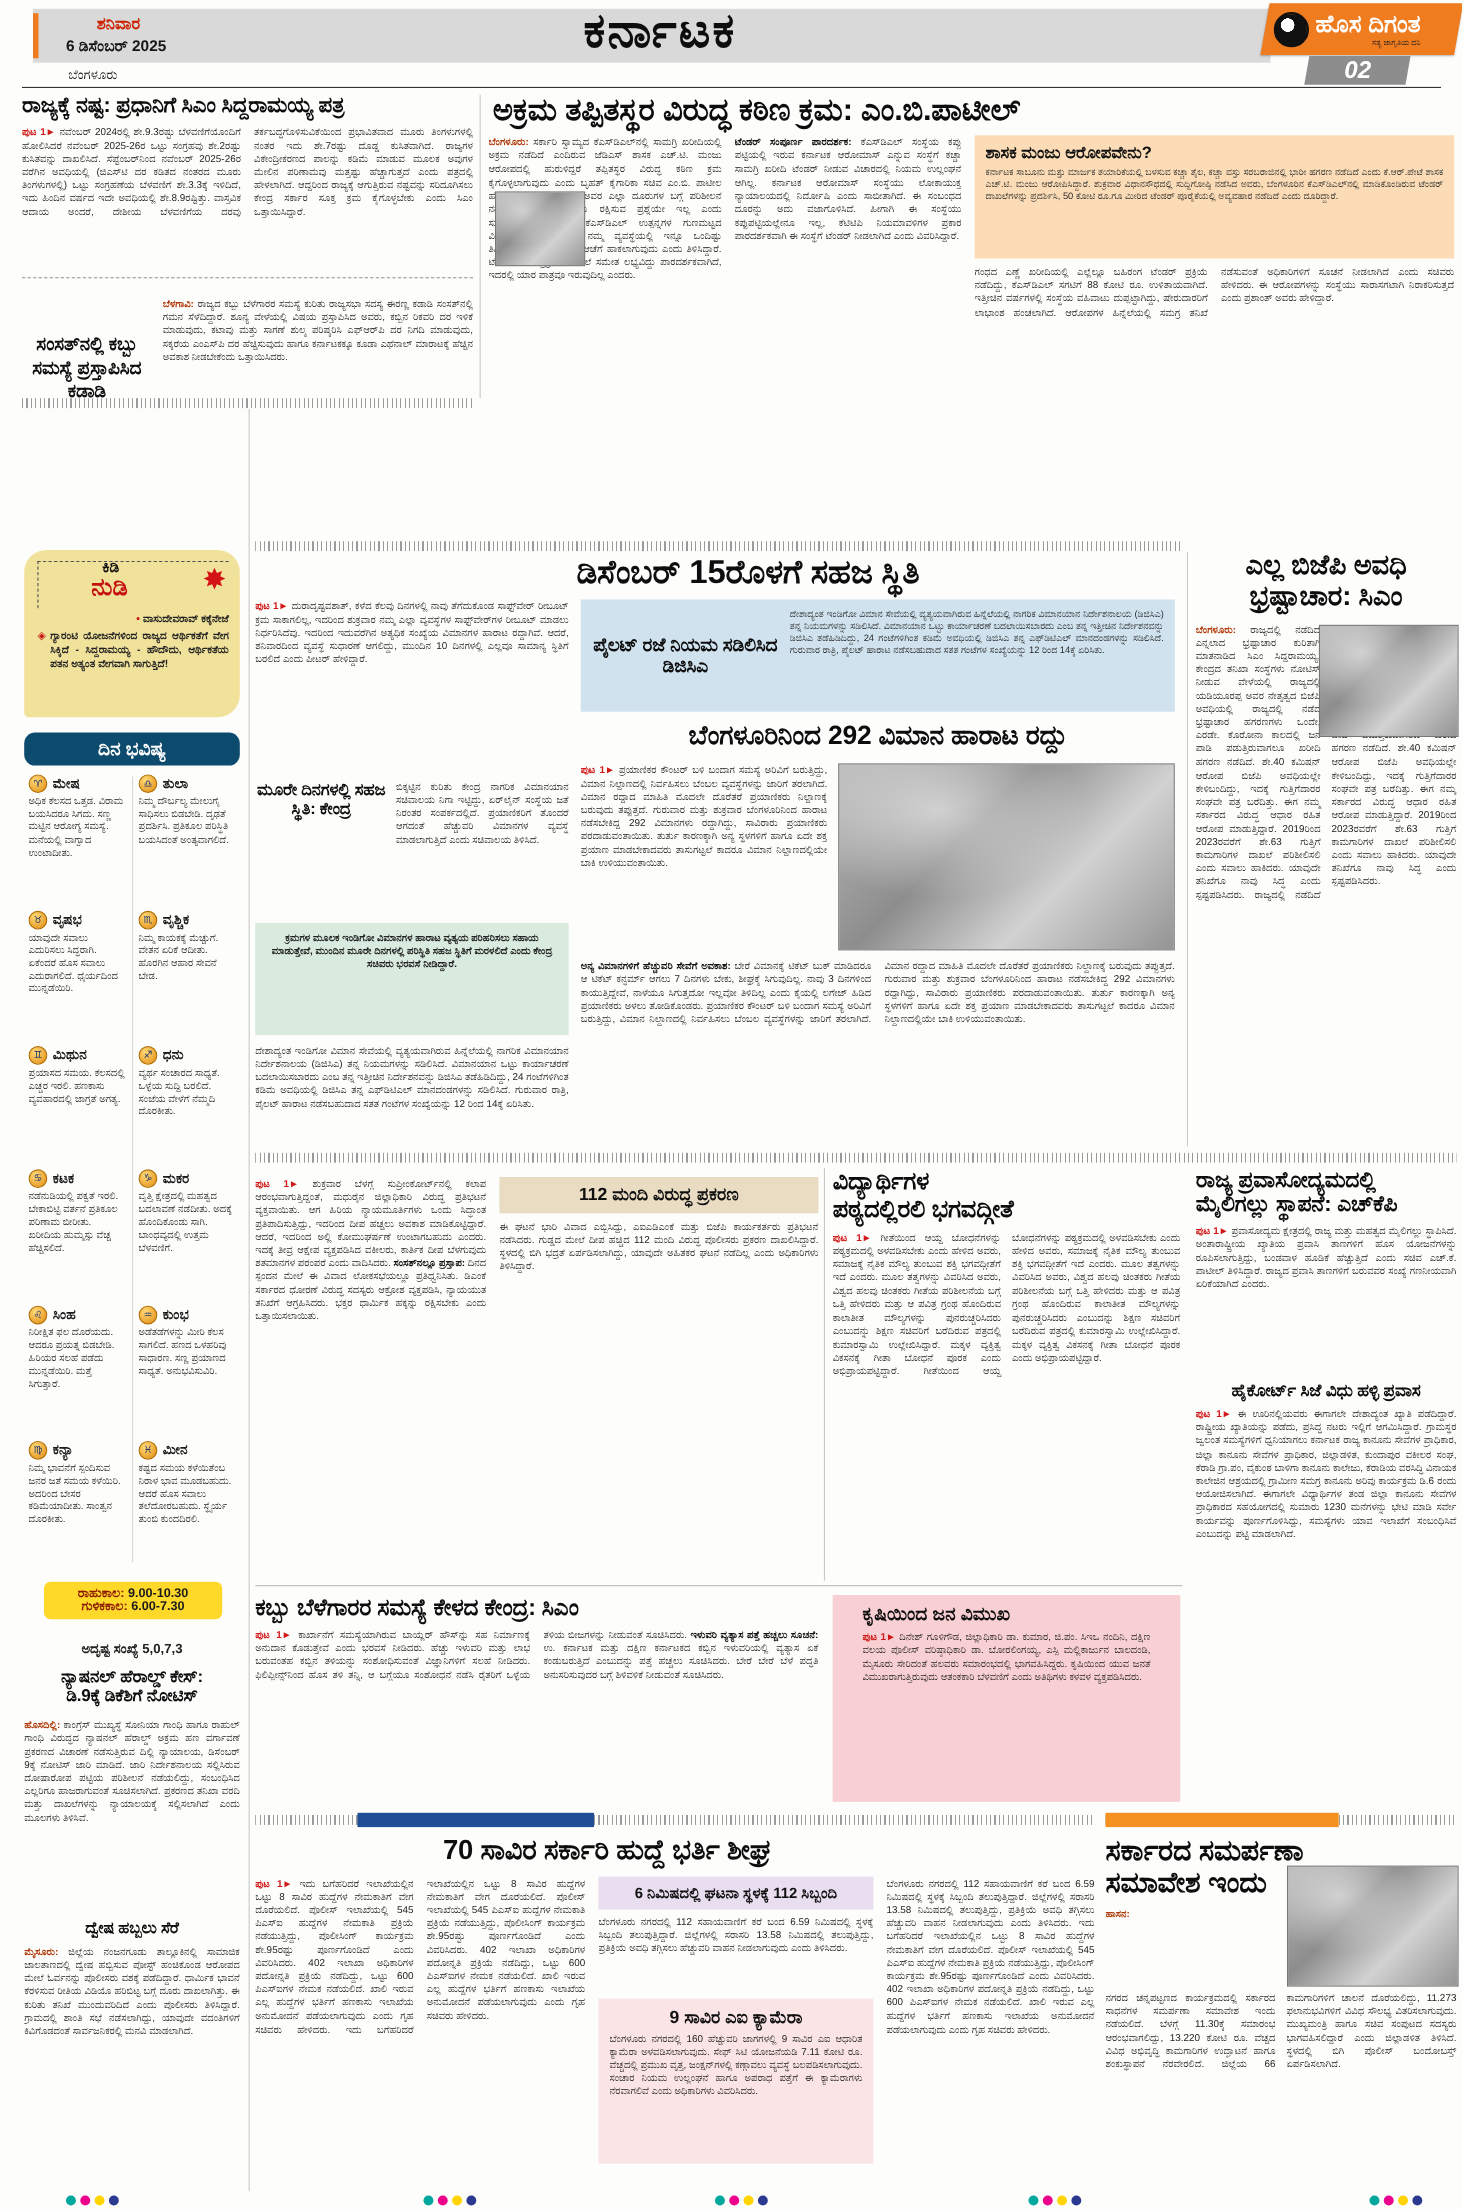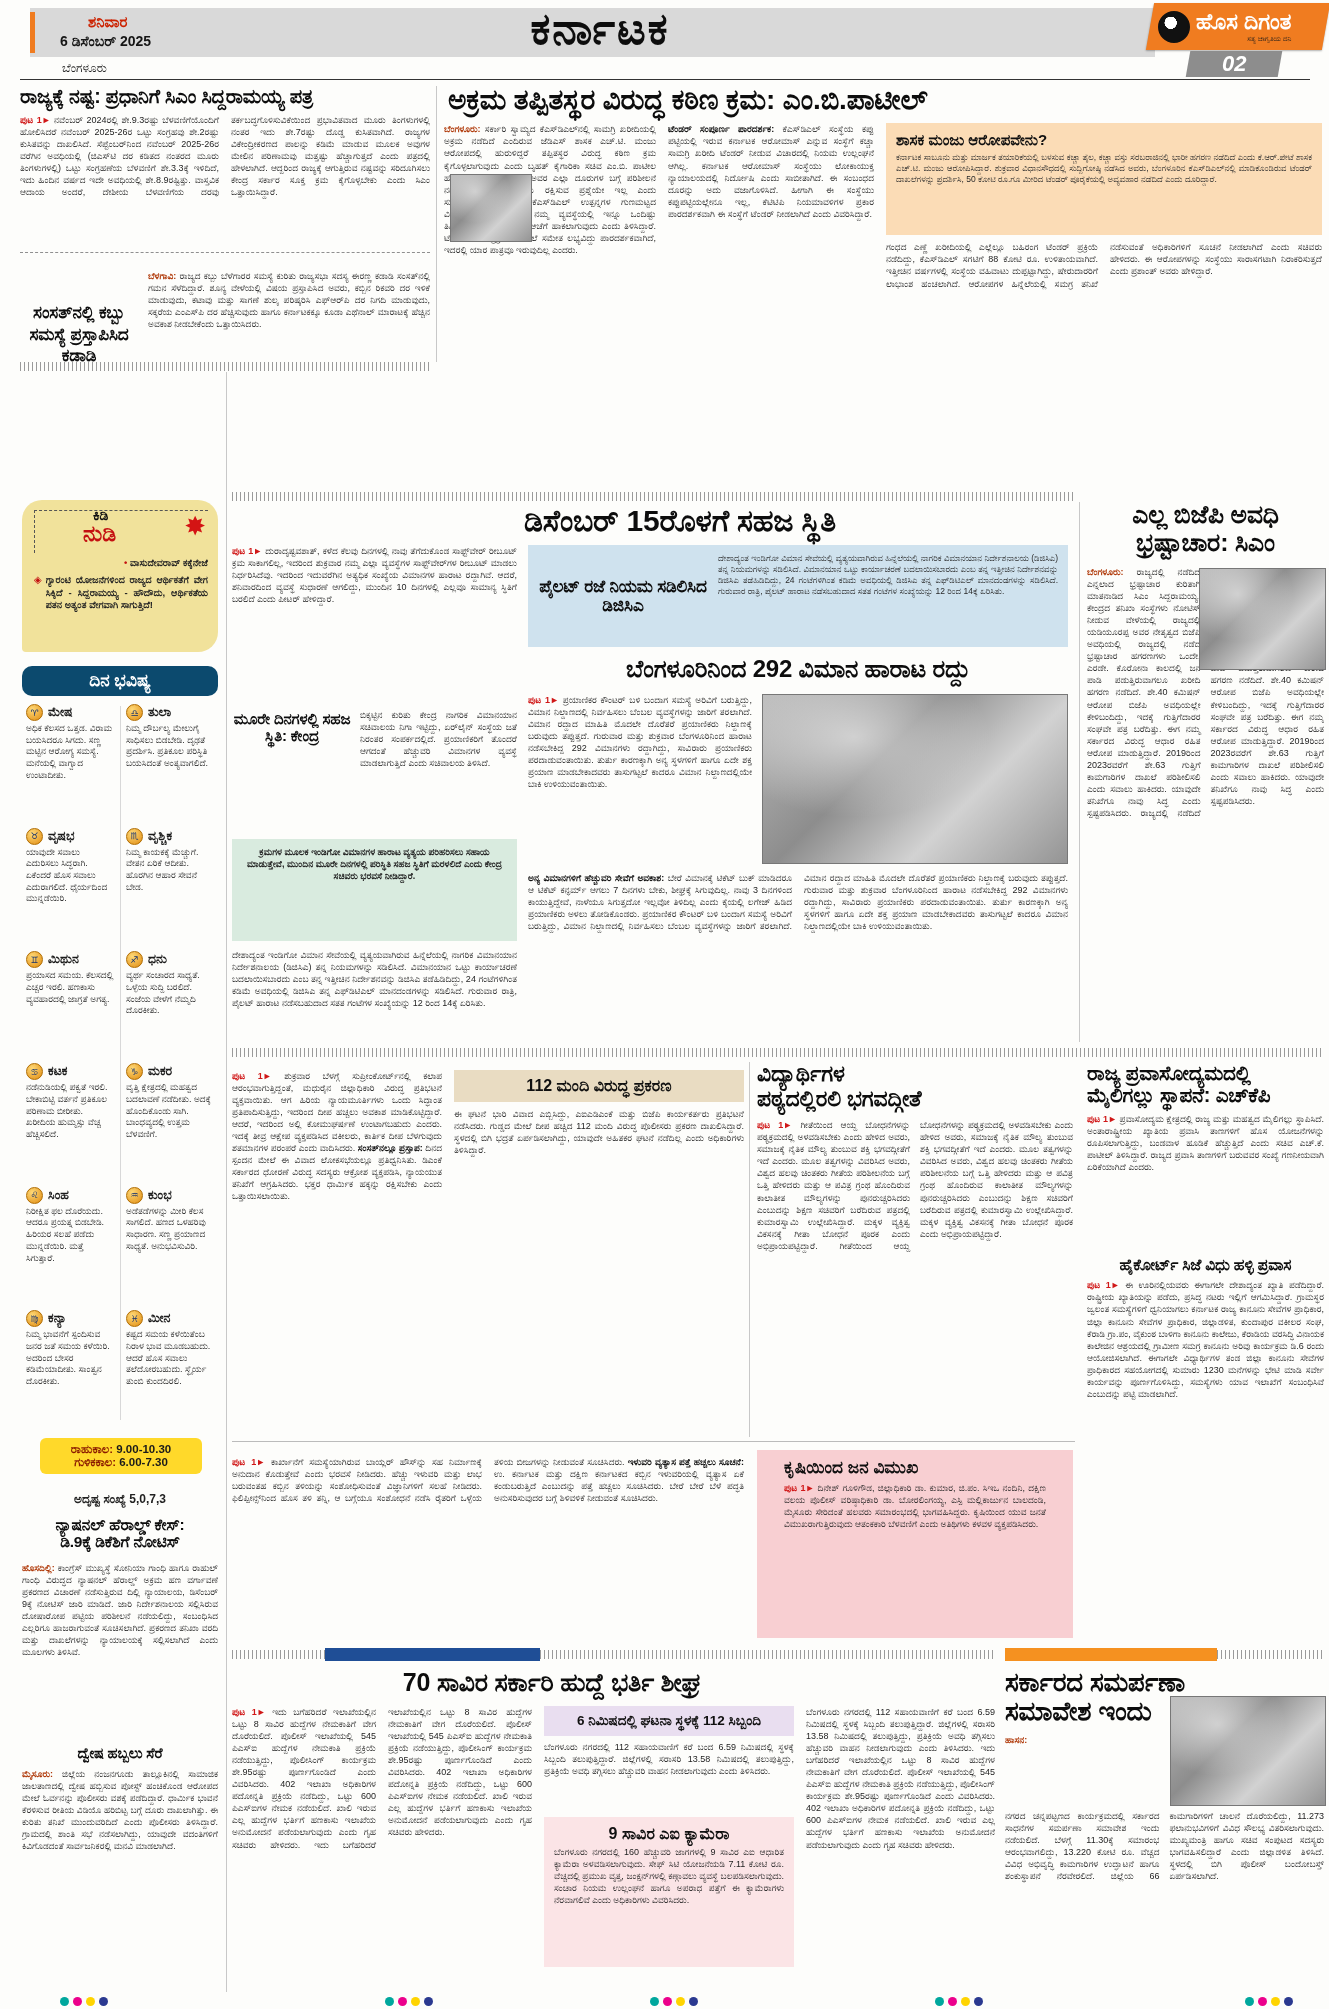--- a/index.html
+++ b/index.html
@@ -326,20 +326,21 @@
 <div class="abs" style="left:1087px;top:1256px;width:237px;height:384px;">
   <div class="hl center" style="font-size:15.5px;">ಹೈಕೋರ್ಟ್ ಸಿಜೆ ವಿಧು ಹಳ್ಳಿ ಪ್ರವಾಸ</div>
   <div class="body-sm" style="margin-top:6px;height:350px;overflow:hidden;">
     <span class="pg">ಪುಟ 1►</span>
     <span>ಈ ಊರಿನಲ್ಲಿಯವರು ಈಗಾಗಲೇ ದೇಶಾದ್ಯಂತ ಖ್ಯಾತಿ ಪಡೆದಿದ್ದಾರೆ. ರಾಷ್ಟ್ರೀಯ ಖ್ಯಾತಿಯನ್ನು ಪಡೆದು, ಪ್ರಸಿದ್ಧ ನಟರು ಇಲ್ಲಿಗೆ ಆಗಮಿಸಿದ್ದಾರೆ. ಗ್ರಾಮಸ್ಥರ ಜ್ವಲಂತ ಸಮಸ್ಯೆಗಳಿಗೆ ಧ್ವನಿಯಾಗಲು ಕರ್ನಾಟಕ ರಾಜ್ಯ ಕಾನೂನು ಸೇವೆಗಳ ಪ್ರಾಧಿಕಾರ, ಜಿಲ್ಲಾ ಕಾನೂನು ಸೇವೆಗಳ ಪ್ರಾಧಿಕಾರ, ಜಿಲ್ಲಾಡಳಿತ, ಕುಂದಾಪುರ ವಕೀಲರ ಸಂಘ, ಕೆರಾಡಿ ಗ್ರಾ.ಪಂ, ವೈಕುಂಠ ಬಾಳಿಗಾ ಕಾನೂನು ಕಾಲೇಜು, ಕೆರಾಡಿಯ ವರಸಿದ್ಧಿ ವಿನಾಯಕ ಕಾಲೇಜಿನ ಆಶ್ರಯದಲ್ಲಿ ಗ್ರಾಮೀಣ ಸಮಗ್ರ ಕಾನೂನು ಅರಿವು ಕಾರ್ಯಕ್ರಮ ಡಿ.6 ರಂದು ಆಯೋಜಿಸಲಾಗಿದೆ. ಈಗಾಗಲೇ ವಿಧ್ಯಾರ್ಥಿಗಳ ತಂಡ ಜಿಲ್ಲಾ ಕಾನೂನು ಸೇವೆಗಳ ಪ್ರಾಧಿಕಾರದ ಸಹಯೋಗದಲ್ಲಿ ಸುಮಾರು 1230 ಮನೆಗಳನ್ನು ಭೇಟಿ ಮಾಡಿ ಸರ್ವೇ ಕಾರ್ಯವನ್ನು ಪೂರ್ಣಗೊಳಿಸಿದ್ದು, ಸಮಸ್ಯೆಗಳು ಯಾವ ಇಲಾಖೆಗೆ ಸಂಬಂಧಿಸಿವೆ ಎಂಬುದನ್ನು ಪಟ್ಟಿ ಮಾಡಲಾಗಿದೆ.</span>
   </div>
 </div>
 
 <div class="abs hrule" style="left:232px;top:1441px;width:843px;background:#bbb;"></div>
 <div class="abs" style="left:232px;top:1450px;width:512px;height:190px;">
+  <div class="hl" style="font-size:21px;">ಕಬ್ಬು ಬೆಳೆಗಾರರ ಸಮಸ್ಯೆ ಕೇಳದ ಕೇಂದ್ರ: ಸಿಎಂ</div>
   <div class="body-sm" style="margin-top:6px;height:150px;overflow:hidden;columns:2;column-gap:12px;">
     <span class="pg">ಪುಟ 1►</span>
     <span>ಕಾರ್ಖಾನೆಗೆ ಸಮಸ್ಯೆಯಾಗಿರುವ ಬಾಯ್ಲರ್ ಹೌಸ್‌ನ್ನು ಸಹ ನಿರ್ಮಾಣಕ್ಕೆ ಅನುದಾನ ಕೊಡುತ್ತೇವೆ ಎಂದು ಭರವಸೆ ನೀಡಿದರು. ಹೆಚ್ಚು ಇಳುವರಿ ಮತ್ತು ಲಾಭ ಬರುವಂತಹ ಕಬ್ಬಿನ ತಳಿಯನ್ನು ಸಂಶೋಧಿಸುವಂತೆ ವಿಜ್ಞಾನಿಗಳಿಗೆ ಸಲಹೆ ನೀಡಿದರು. ಫಿಲಿಪ್ಪೀನ್ಸ್‌ನಿಂದ ಹೊಸ ತಳಿ ತನ್ನಿ, ಆ ಬಗ್ಗೆಯೂ ಸಂಶೋಧನೆ ನಡೆಸಿ ರೈತರಿಗೆ ಒಳ್ಳೆಯ ತಳಿಯ ಬೀಜಗಳನ್ನು ನೀಡುವಂತೆ ಸೂಚಿಸಿದರು.</span>
     <span class="subhead-inline">ಇಳುವರಿ ವ್ಯತ್ಯಾಸ ಪತ್ತೆ ಹಚ್ಚಲು ಸೂಚನೆ:</span>
     <span>ಉ. ಕರ್ನಾಟಕ ಮತ್ತು ದಕ್ಷಿಣ ಕರ್ನಾಟಕದ ಕಬ್ಬಿನ ಇಳುವರಿಯಲ್ಲಿ ವ್ಯತ್ಯಾಸ ಏಕೆ ಕಂಡುಬರುತ್ತಿದೆ ಎಂಬುದನ್ನು ಪತ್ತೆ ಹಚ್ಚಲು ಸೂಚಿಸಿದರು. ಬೇರೆ ಬೇರೆ ಬೆಳೆ ಪದ್ಧತಿ ಅನುಸರಿಸುವುದರ ಬಗ್ಗೆ ಶಿಳಿವಳಿಕೆ ನೀಡುವಂತೆ ಸೂಚಿಸಿದರು.</span>
   </div>
 </div>
 
 <div class="abs pinkbox" style="left:757px;top:1450px;width:316px;height:188px;box-sizing:border-box;">
   <div class="boxtitle" style="font-size:17px;margin-bottom:4px;">ಕೃಷಿಯಿಂದ ಜನ ವಿಮುಖ</div>

